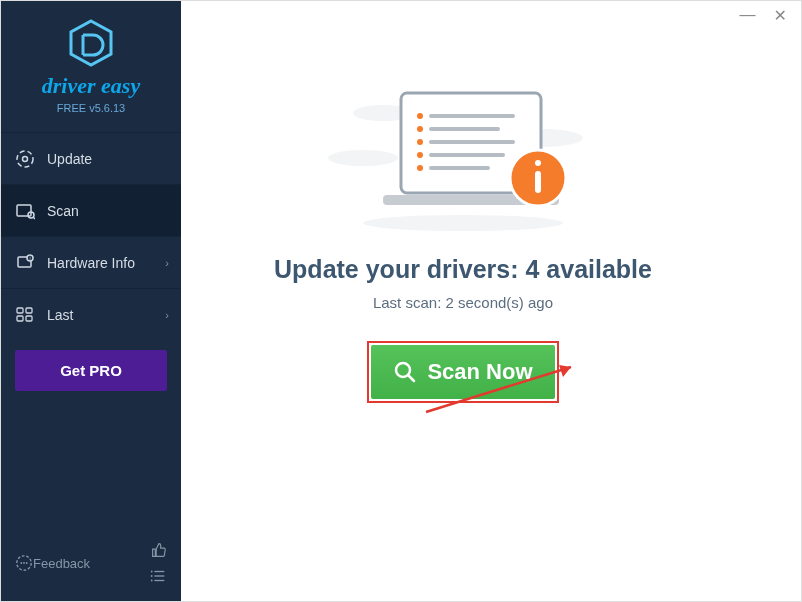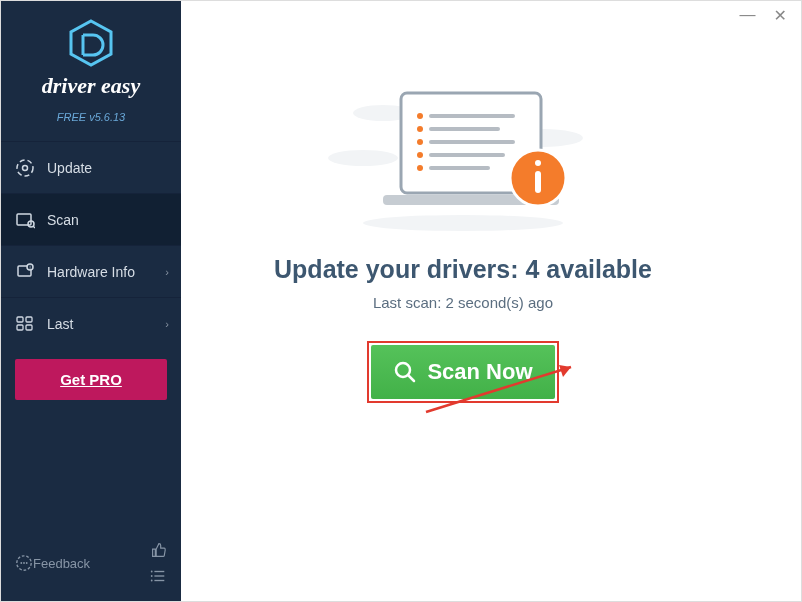--- a/index.html
+++ b/index.html
@@ -38,28 +38,27 @@
     padding: 18px 0 14px;
   }
   .logo-icon {
     width: 48px; height: 48px;
     margin: 0 auto 6px;
   }
   .brand {
     font-family: cursive;
     font-weight: bold;
     font-size: 22px;
-    color: #ffffff;
+    color: #0ea5e9;
     font-style: italic;
   }
   .version {
     font-size: 11px;
     color: #6aa8d8;
-    margin-top: 12px;
-    font-style: italic;
+    margin-top: 3px;
   }
   .nav { margin-top: 4px; }
   .nav-item {
     display: flex;
     align-items: center;
     height: 52px;
     padding: 0 14px;
     cursor: pointer;
     font-size: 14px;
     color: #d6dde5;
@@ -71,29 +70,28 @@
     width: 20px; height: 20px;
     margin-right: 12px;
     display: flex; align-items: center; justify-content: center;
   }
   .nav-item .chev {
     position: absolute; right: 12px;
     font-size: 11px; color: #8793a2;
   }
   .getpro {
     margin: 10px 14px;
-    background: #be185d;
+    background: #4c1d95;
     color: #fff;
     text-align: center;
     padding: 12px 0;
     font-weight: bold;
     font-size: 15px;
     cursor: pointer;
     border-radius: 2px;
-    text-decoration: underline;
   }
   .sidebar-footer {
     margin-top: auto;
     padding: 10px 14px 16px;
     display: flex;
     align-items: center;
     justify-content: space-between;
     color: #8795a6;
     font-size: 13px;
   }

